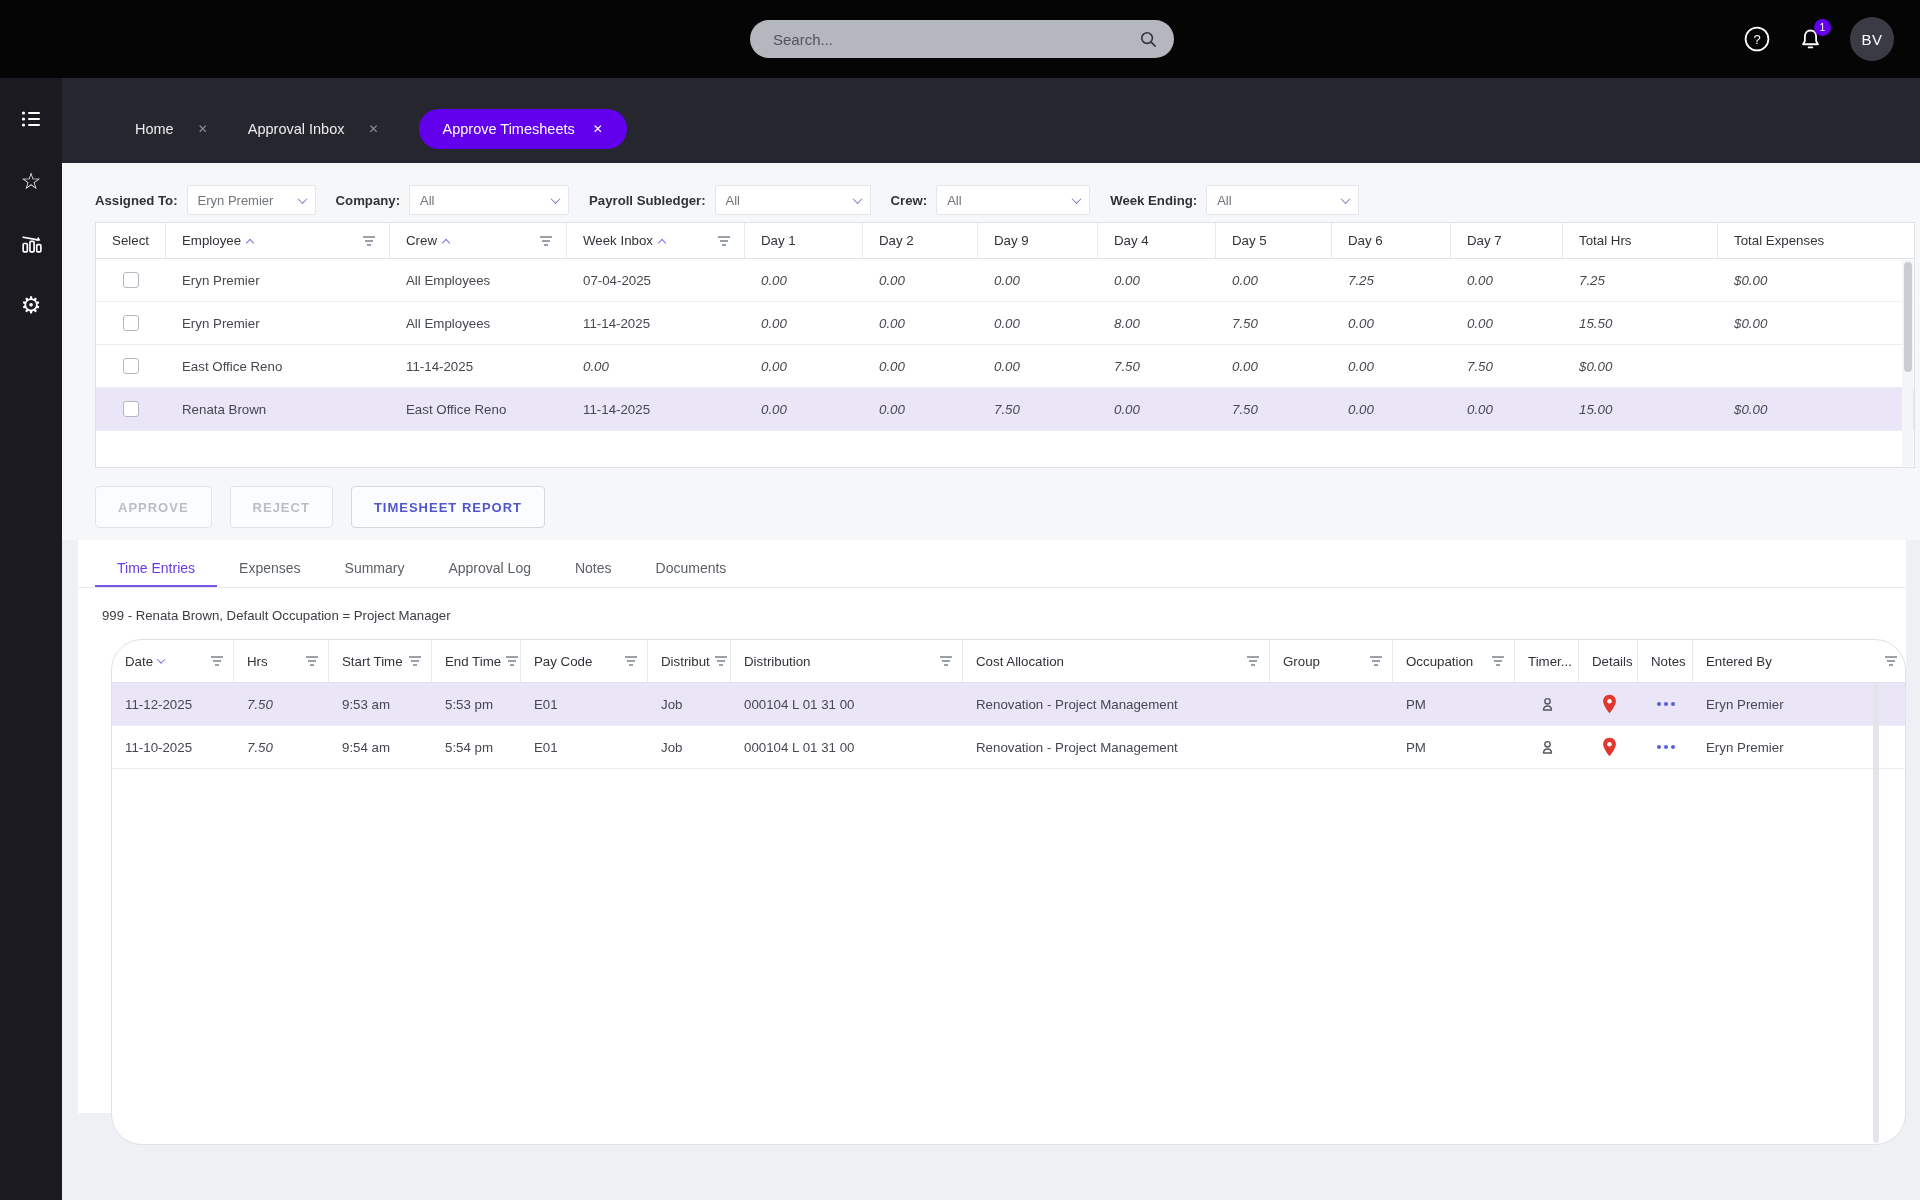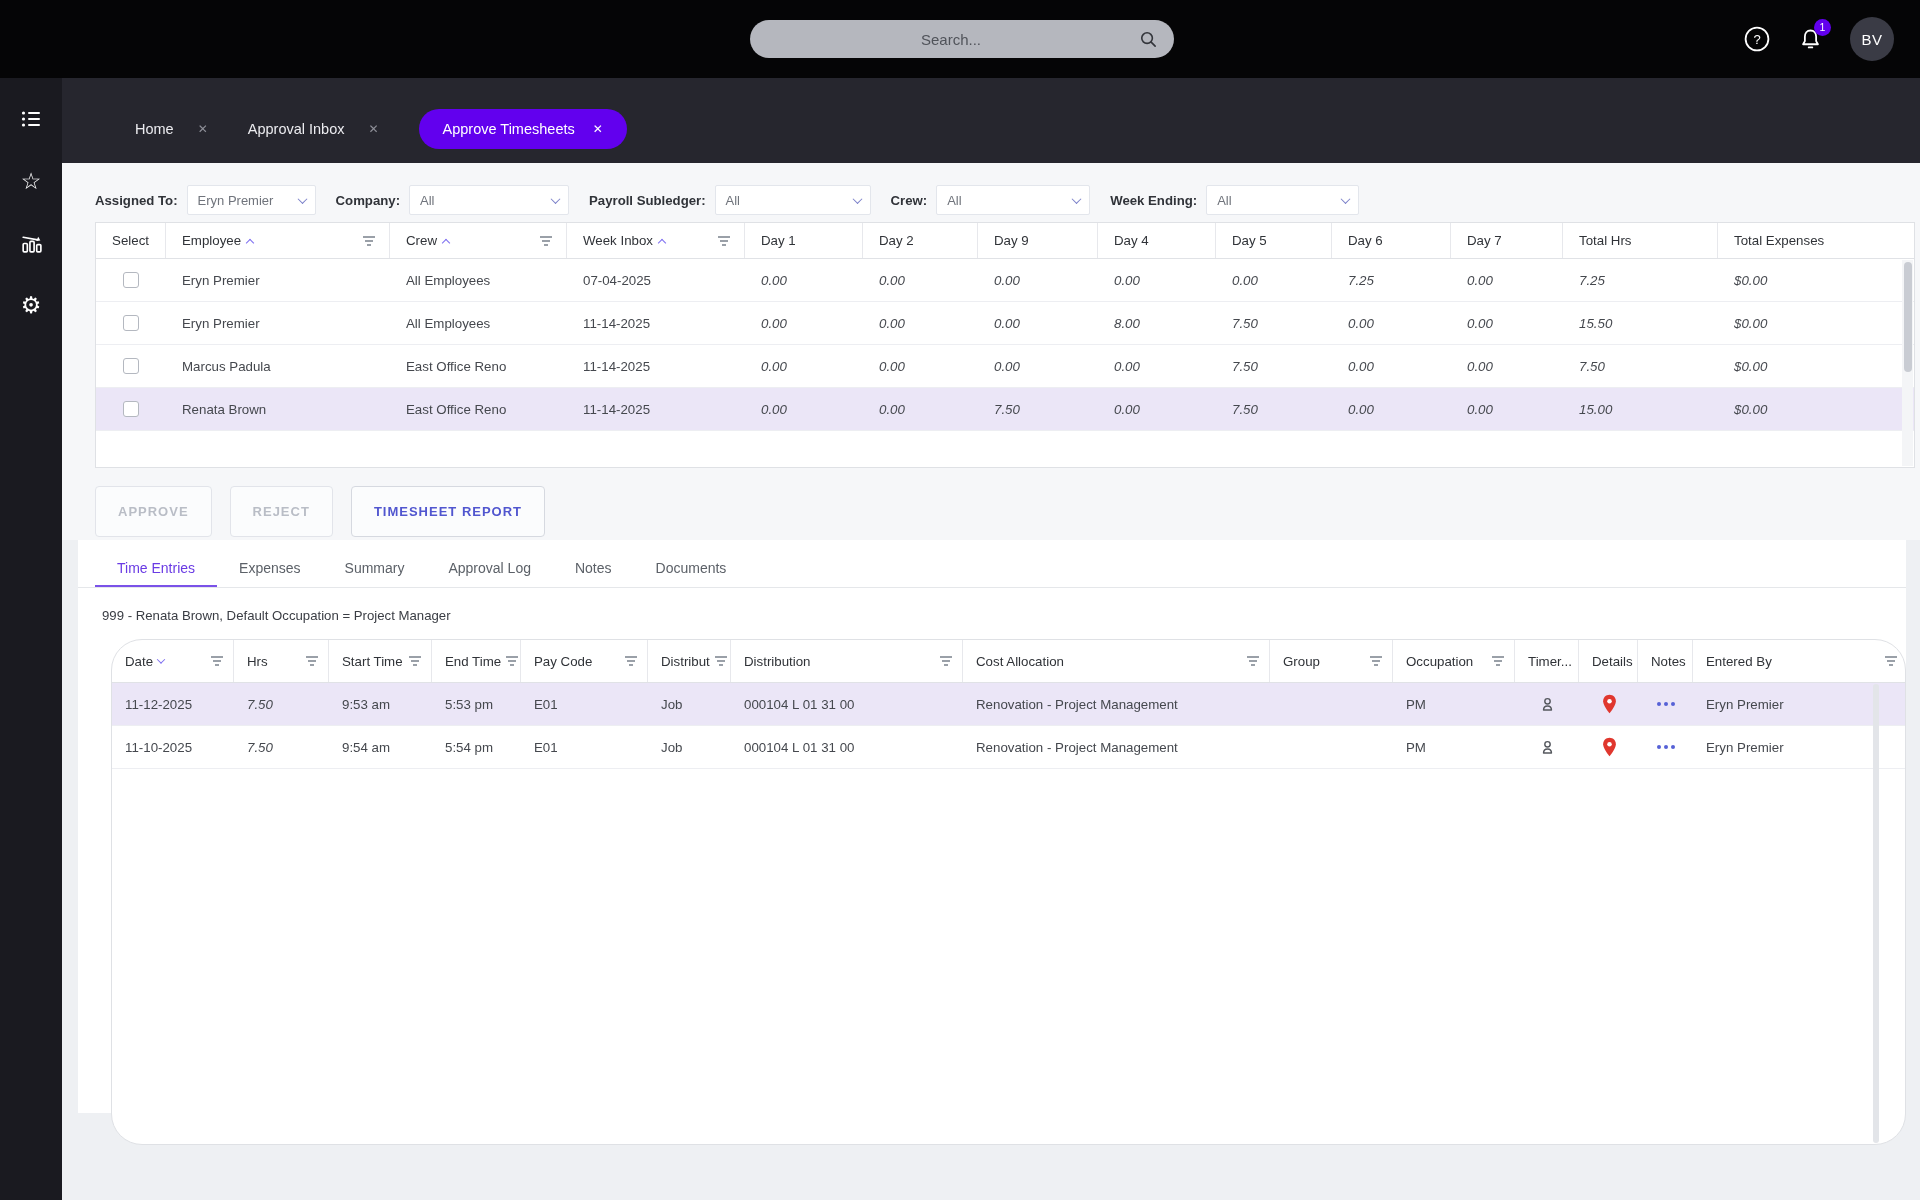--- a/index.html
+++ b/index.html
@@ -6,21 +6,21 @@
   html,body { width:1920px; height:1200px; overflow:hidden; }
   body { font-family:"Liberation Sans", sans-serif; background:#eef0f3; position:relative; }
 
   
   .topbar { position:absolute; left:0; top:0; width:1920px; height:78px; background:#050506; display:flex; align-items:center; z-index:5; }
   .brand { display:flex; align-items:center; gap:10px; margin-left:26px; }
   .brand-text { display:flex; flex-direction:column; }
   .brand-name { color:#fff; font-size:23px; letter-spacing:2.5px; font-weight:500; line-height:1; }
   .brand-tag { color:#e7e7ea; font-size:7.5px; letter-spacing:1.7px; margin-top:3px; }
   .searchwrap { position:absolute; left:750px; top:20px; width:424px; height:38px; background:#b5b7be; border-radius:19px; display:flex; align-items:center; }
-  .searchwrap input { flex:1; height:100%; background:transparent; border:none; outline:none; padding:0 10px 0 23px; font-size:15px; color:#701a75; font-family:"Liberation Sans",sans-serif;text-align:center; }
+  .searchwrap input { flex:1; height:100%; background:transparent; border:none; outline:none; padding:0 10px 0 23px; font-size:15px; color:#701a75; font-family:"Liberation Sans",sans-serif; }
   .searchwrap input::placeholder { color:#50535a; }
   .search-ic { margin-right:16px; display:flex; }
   .top-right { position:absolute; right:26px; top:0; height:78px; display:flex; align-items:center; gap:26px; }
   .iconbtn { display:flex; align-items:center; justify-content:center; cursor:pointer; position:relative; }
   .badge { position:absolute; top:-7px; right:-7px; min-width:17px; height:17px; border-radius:9px; background:#6200ee; color:#fff; font-size:10.5px; display:flex; align-items:center; justify-content:center; padding:0 4px; }
   .avatar { width:44px; height:44px; border-radius:50%; background:#3a3b45; color:#fff; font-size:15px; letter-spacing:.5px; display:flex; align-items:center; justify-content:center; font-weight:500; }
 
   
   .sidebar { position:absolute; left:0; top:78px; width:62px; height:1122px; background:#1a1a20; display:flex; flex-direction:column; align-items:center; padding-top:28px; gap:36px; z-index:4; }
   .side-ic { width:26px; height:26px; display:flex; align-items:center; justify-content:center; color:#fff; font-size:23px; cursor:pointer; }
@@ -72,21 +72,21 @@
   .td { display:flex; align-items:center; padding:0 16px; font-size:13.3px; color:#45484e; white-space:nowrap; overflow:hidden; }
   .td.num { justify-content:flex-start;font-style:italic; }
   .td.center { justify-content:center; padding:0; }
   .cb { width:16px; height:16px; border:1.5px solid #b4b8c0; border-radius:3px; background:#fff; display:inline-block; cursor:pointer; }
 
   .vscroll { position:absolute; top:37px; right:1px; bottom:1px; width:11px; background:#f4f5f7; }
   .vthumb { position:absolute; top:2px; left:1.5px; width:8px; height:110px; border-radius:4px; background:#c9ccd3; }
 
   
   .actions { display:flex; gap:18px; margin:18px 0 0 33px; }
-  .btn { height:51px; padding:0 22px; border-radius:4px; font-size:13px; font-weight:700; letter-spacing:1px; background:#fbfcfd; cursor:pointer; font-family:"Liberation Sans",sans-serif; }
+  .btn { height:42px; padding:0 22px; border-radius:4px; font-size:13px; font-weight:700; letter-spacing:1px; background:#fbfcfd; cursor:pointer; font-family:"Liberation Sans",sans-serif; }
   .btn.disabled { color:#b9bdc6; border:1px solid #e2e4ea; cursor:default; }
   .btn.report { color:#5156cf; border:1px solid #d6d9e0; }
 
   
   .panel { position:absolute; left:16px; top:377px; width:1828px; height:573px; background:#fff; }
   .dtabs { display:flex; padding:10px 0 0 17px; border-bottom:1px solid #e5e7ea; }
   .dtab { height:37px; padding:0 22px; display:flex; align-items:center; font-size:14px; color:#5c6168; font-weight:500; cursor:pointer; border-bottom:2px solid transparent; }
   .dtab.active { color:#6a3be4; border-bottom:2px solid #7a52e8; }
   .caption { margin:20px 0 16px 24px; font-size:13.2px; color:#3a3d44; }
 
@@ -345,23 +345,20 @@
         <div class="td num">
             <span>$0.00</span>
           </div>
       </div>
 
       <div class="gr">
         <div class="td center">
             <span class="cb"></span>
           </div>
         <div class="td">
-            <span>Marcus Padula</span>
-          </div>
-        <div class="td">
             <span>East Office Reno</span>
           </div>
         <div class="td">
             <span>11-14-2025</span>
           </div>
         <div class="td num">
             <span>0.00</span>
           </div>
         <div class="td num">
             <span>0.00</span>

